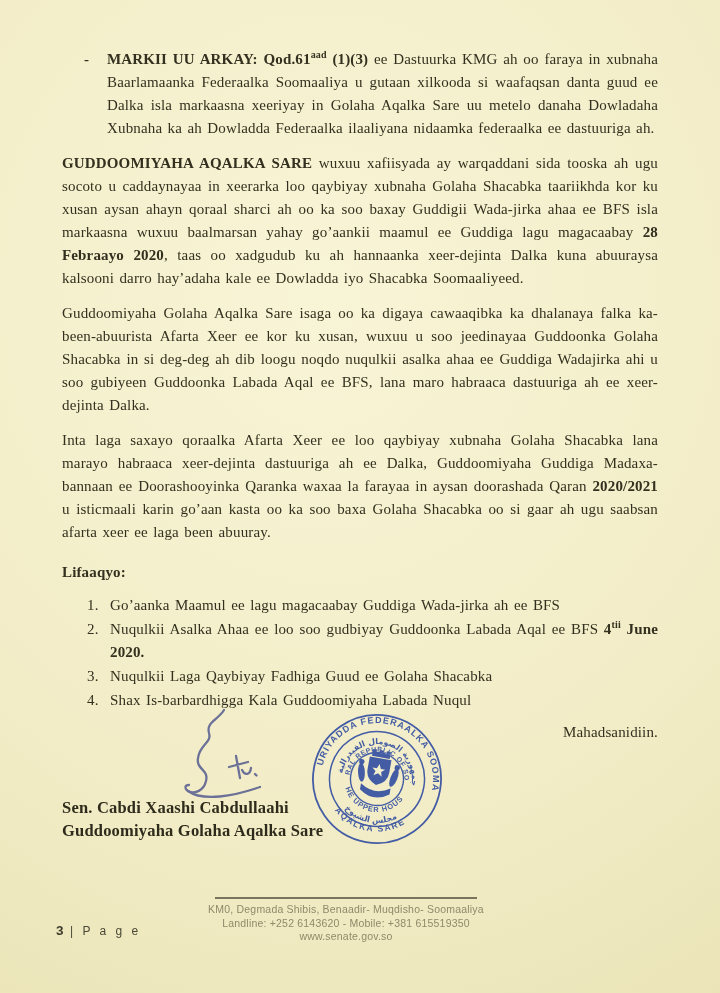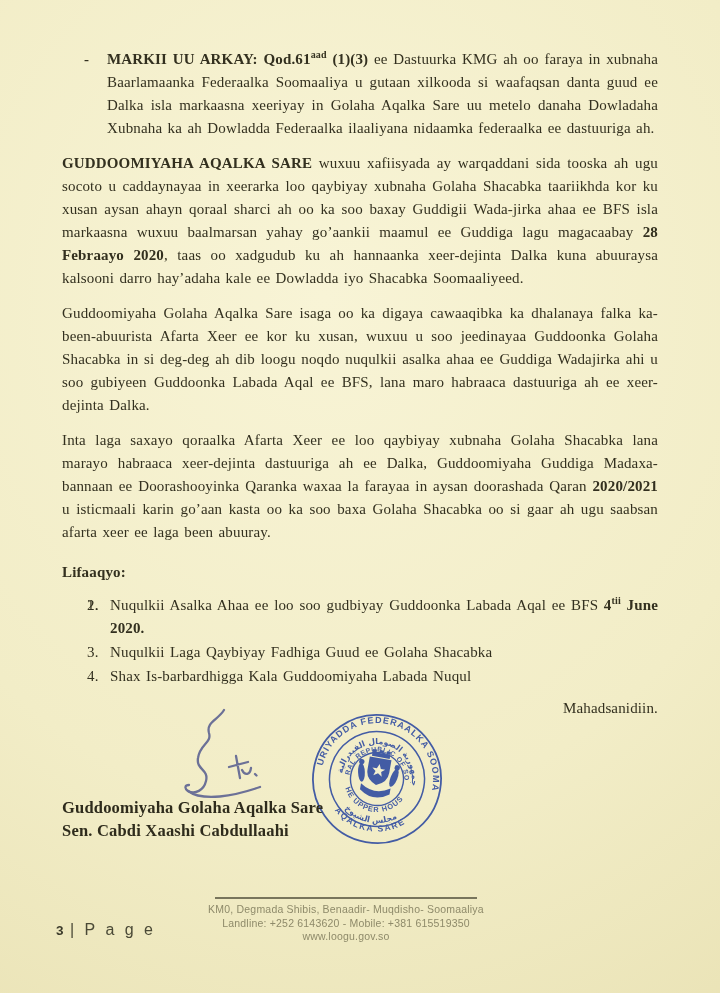--- a/index.html
+++ b/index.html
@@ -37,21 +37,21 @@
   .footer-block{
     position:absolute;left:176px;top:903px;width:340px;text-align:center;
     font-family:Liberation Sans, sans-serif;
     font-size:10.5px;line-height:13.5px;color:#8e8a6a;letter-spacing:.2px;
   }
   .page-label{
     position:absolute;left:56px;top:921px;
     font-family:"Liberation Sans","DejaVu Sans",sans-serif;color:#4a4936;
   }
   .page-label .num{font-weight:bold;font-size:13.5px;color:#3c3b2b;}
-  .page-label .word{font-size:16px;letter-spacing:3px;margin-left:2px;}
+  .page-label .word{font-size:12px;letter-spacing:3px;margin-left:2px;}
 </style>
 </head>
 <body>
 
 <div class="sheet">
 
   <div class="content">
 
     <p class="para bullet-para">
       <span class="bullet-marker">-</span>
@@ -67,20 +67,21 @@
     </p>
 
     <p class="para">
       <span>Inta laga saxayo qoraalka Afarta Xeer ee loo qaybiyay xubnaha Golaha Shacabka lana marayo habraaca xeer-dejinta dastuuriga ah ee Dalka, Guddoomiyaha Guddiga Madaxa-bannaan ee Doorashooyinka Qaranka waxaa la farayaa in aysan doorashada Qaran </span><span class="b">2020/2021</span><span> u isticmaali karin go’aan kasta oo ka soo baxa Golaha Shacabka oo si gaar ah ugu saabsan afarta xeer ee laga been abuuray.</span>
     </p>
 
     <p class="para att-head">Lifaaqyo:</p>
 
     <div class="att-item">
       <span class="att-num">1.</span>
+      <span>Go’aanka Maamul ee lagu magacaabay Guddiga Wada-jirka ah ee BFS</span>
     </div>
     <div class="att-item">
       <span class="att-num">2.</span>
       <span>Nuqulkii Asalka Ahaa ee loo soo gudbiyay Guddoonka Labada Aqal ee BFS </span><span class="b">4</span><span class="b sup">tii</span><span class="b"> June 2020.</span>
     </div>
     <div class="att-item">
       <span class="att-num">3.</span>
       <span>Nuqulkii Laga Qaybiyay Fadhiga Guud ee Golaha Shacabka</span>
     </div>
     <div class="att-item">
@@ -142,29 +143,29 @@
         <ellipse cx="-16.5" cy="-4" rx="3.4" ry="9.5" transform="rotate(-12 -16.5 -4)"></ellipse>
         <ellipse cx="16.5" cy="-4" rx="3.4" ry="9.5" transform="rotate(12 16.5 -4)"></ellipse>
         <circle cx="-18" cy="-14.5" r="2.7"></circle>
         <circle cx="18" cy="-14.5" r="2.7"></circle>
         <path d="M -15,7 q 15,10 30,0 l 0,6 q -15,11 -30,0 Z"></path>
       </g>
     </g>
   </svg>
 
   <div class="name-block">
+    <div>Sen. Cabdi Xaashi Cabdullaahi</div>
     <div>Guddoomiyaha Golaha Aqalka Sare</div>
-    <div>Sen. Cabdi Xaashi Cabdullaahi</div>
   </div>
 
   <div class="footer-rule"></div>
   <div class="footer-block">
     <div>KM0, Degmada Shibis, Benaadir- Muqdisho- Soomaaliya</div>
     <div>Landline: +252 6143620 - Mobile: +381 615519350</div>
-    <div>www.loogu.gov.so</div>
+    <div>www.senate.gov.so</div>
   </div>
 
   <div class="page-label">
     <span class="num">3</span>
     <span class="word">| P a g e</span>
   </div>
 
 </div>
 
 </body></html>

